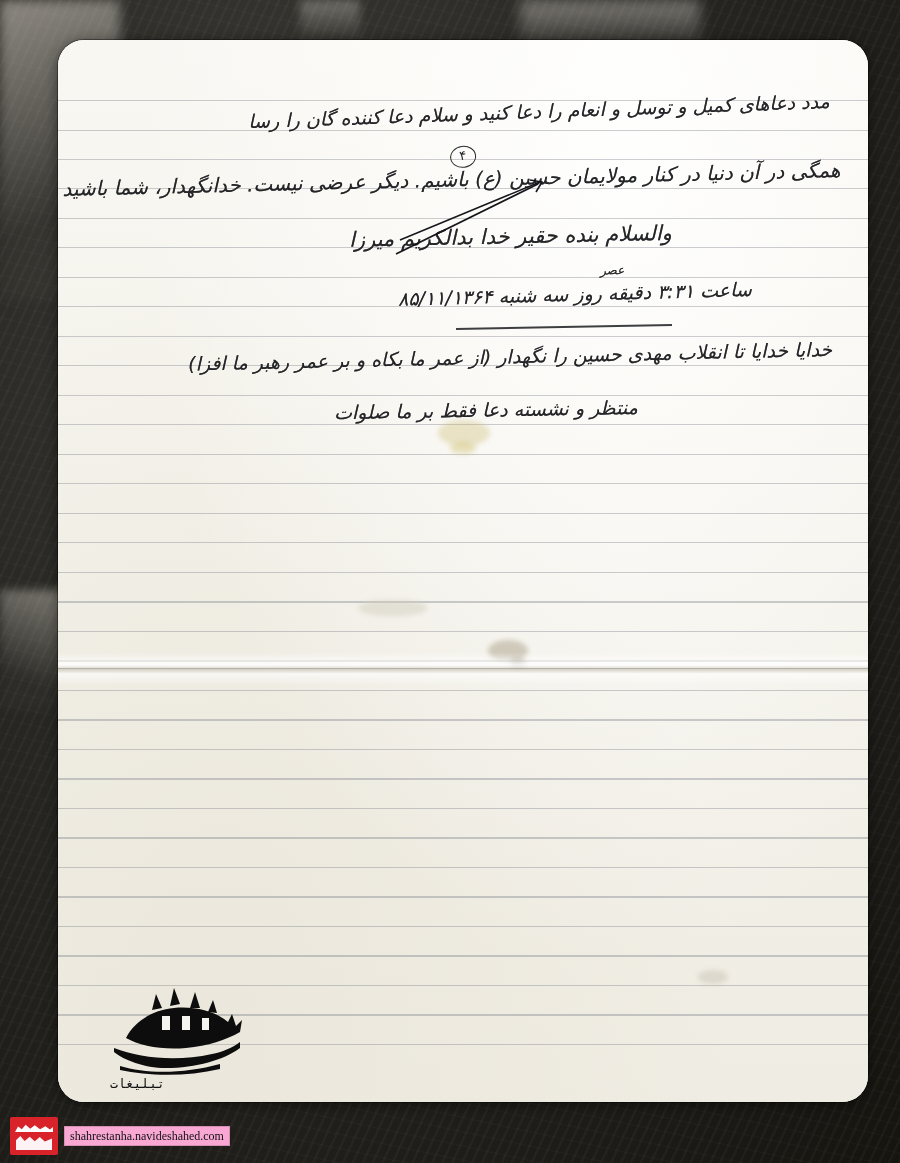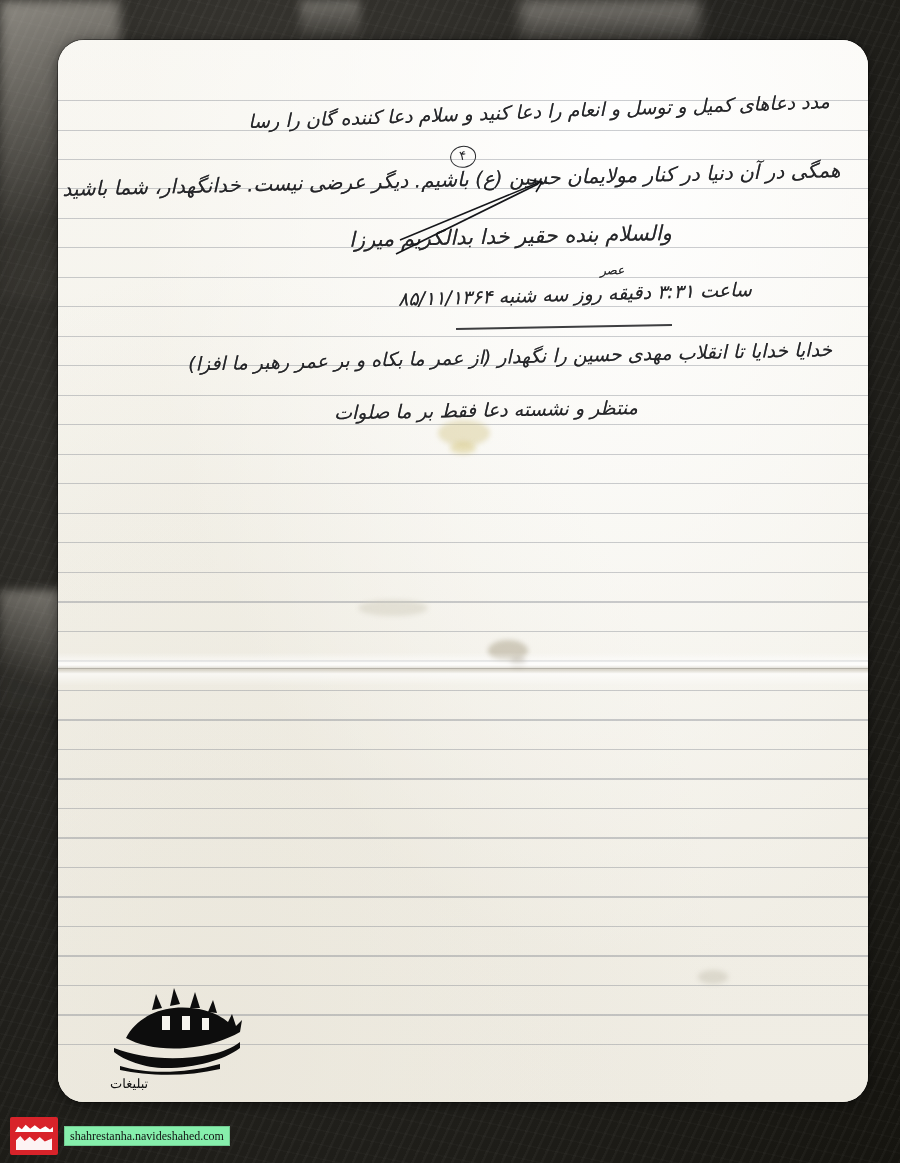--- a/index.html
+++ b/index.html
@@ -220,21 +220,21 @@
     width: 150px;
     height: 96px;
   }
   .emblem svg { display: block; }
   .emblem-caption {
     position: absolute;
     left: 52px;
     bottom: 10px;
     font-size: 13px;
     color: #111;
-    font-family: Liberation Serif, serif;
+    font-family: Liberation Mono, monospace;
     letter-spacing: -.3px;
   }
 
   
   .watermark {
     position: absolute;
     left: 10px;
     bottom: 8px;
     display: flex;
     align-items: center;
@@ -261,21 +261,21 @@
   .wm-logo::after {
     content: "";
     position: absolute;
     left: 6px; bottom: 5px;
     width: 36px; height: 14px;
     background: #ffffff;
     clip-path: polygon(0 30%, 12% 0, 24% 35%, 38% 5%, 52% 38%, 66% 8%, 80% 40%, 100% 18%, 100% 100%, 0 100%);
     opacity: .95;
   }
   .wm-url {
-    background: #86efac;
+    background: #f9a8d4;
     color: #111;
     font-size: 12px;
     line-height: 16px;
     padding: 1px 5px;
     font-family: "Liberation Serif", serif;
     white-space: nowrap;
     border: 1px solid rgba(0,0,0,.15);
   }
 </style>
 </head>

